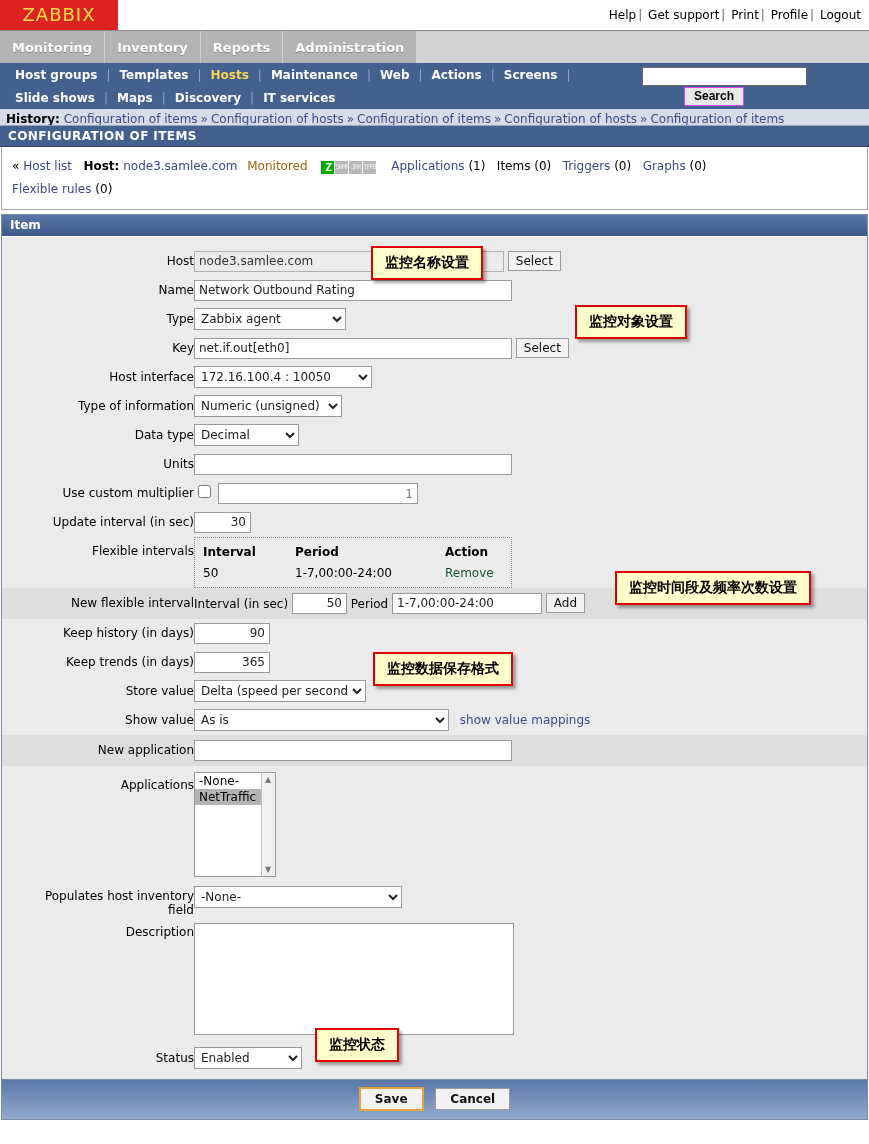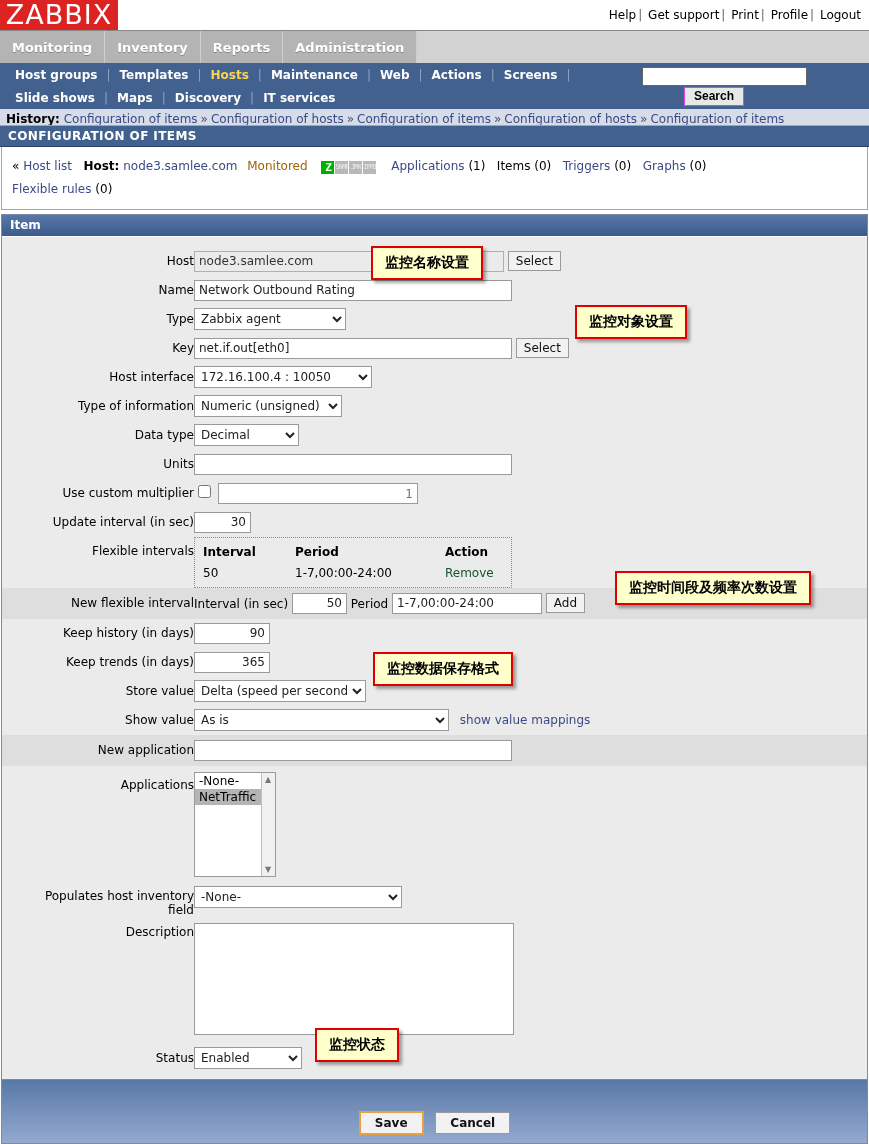--- a/index.html
+++ b/index.html
@@ -12,22 +12,22 @@
     color: #000000;
     overflow: hidden;
   }
 
   
   .topbar { position:relative; height:30px; background:#ffffff; }
   .logo {
     position:absolute; left:0; top:0;
     width:118px; height:31px;
     background:#dd2222;
-    color:#ffffff;
-    font-size:27px; line-height:30px;
+    color:#fde047;
+    font-size:18px; line-height:30px;
     letter-spacing:1px;
     text-align:center;
     font-family:"DejaVu Sans","Liberation Sans",sans-serif;
     font-weight:400;
   }
   .toplinks {
     position:absolute; right:8px; top:8px;
     font-size:12px; color:#000;
   }
   .toplinks a { color:#000; text-decoration:none; }
@@ -242,21 +242,21 @@
   
   .footer {
     margin:0 1px 0 1px;
     background:linear-gradient(#5878a8,#94aace);
     border:1px solid #7b8ba6;
     border-top:none;
     text-align:center;
     padding:7px 0 8px 0;
   }
   .footer .btn { margin:0 4px; font-weight:bold; padding:3px 14px; }
-  .footer .btn.primary { border:2px solid #e8a13c;margin-top:24px; }
+  .footer .btn.primary { border:2px solid #e8a13c; }
 </style>
 </head>
 <body>
 
 <div class="topbar">
   <div class="logo">ZABBIX</div>
   <div class="toplinks">
     <a>Help</a><span class="sep">|</span>
     <a>Get support</a><span class="sep">|</span>
     <a>Print</a><span class="sep">|</span>

